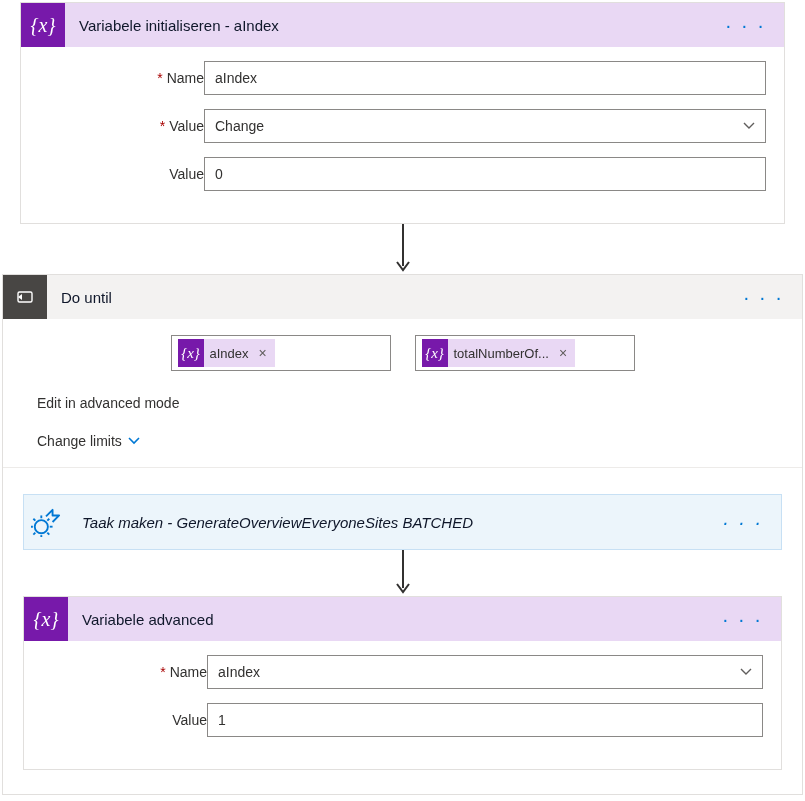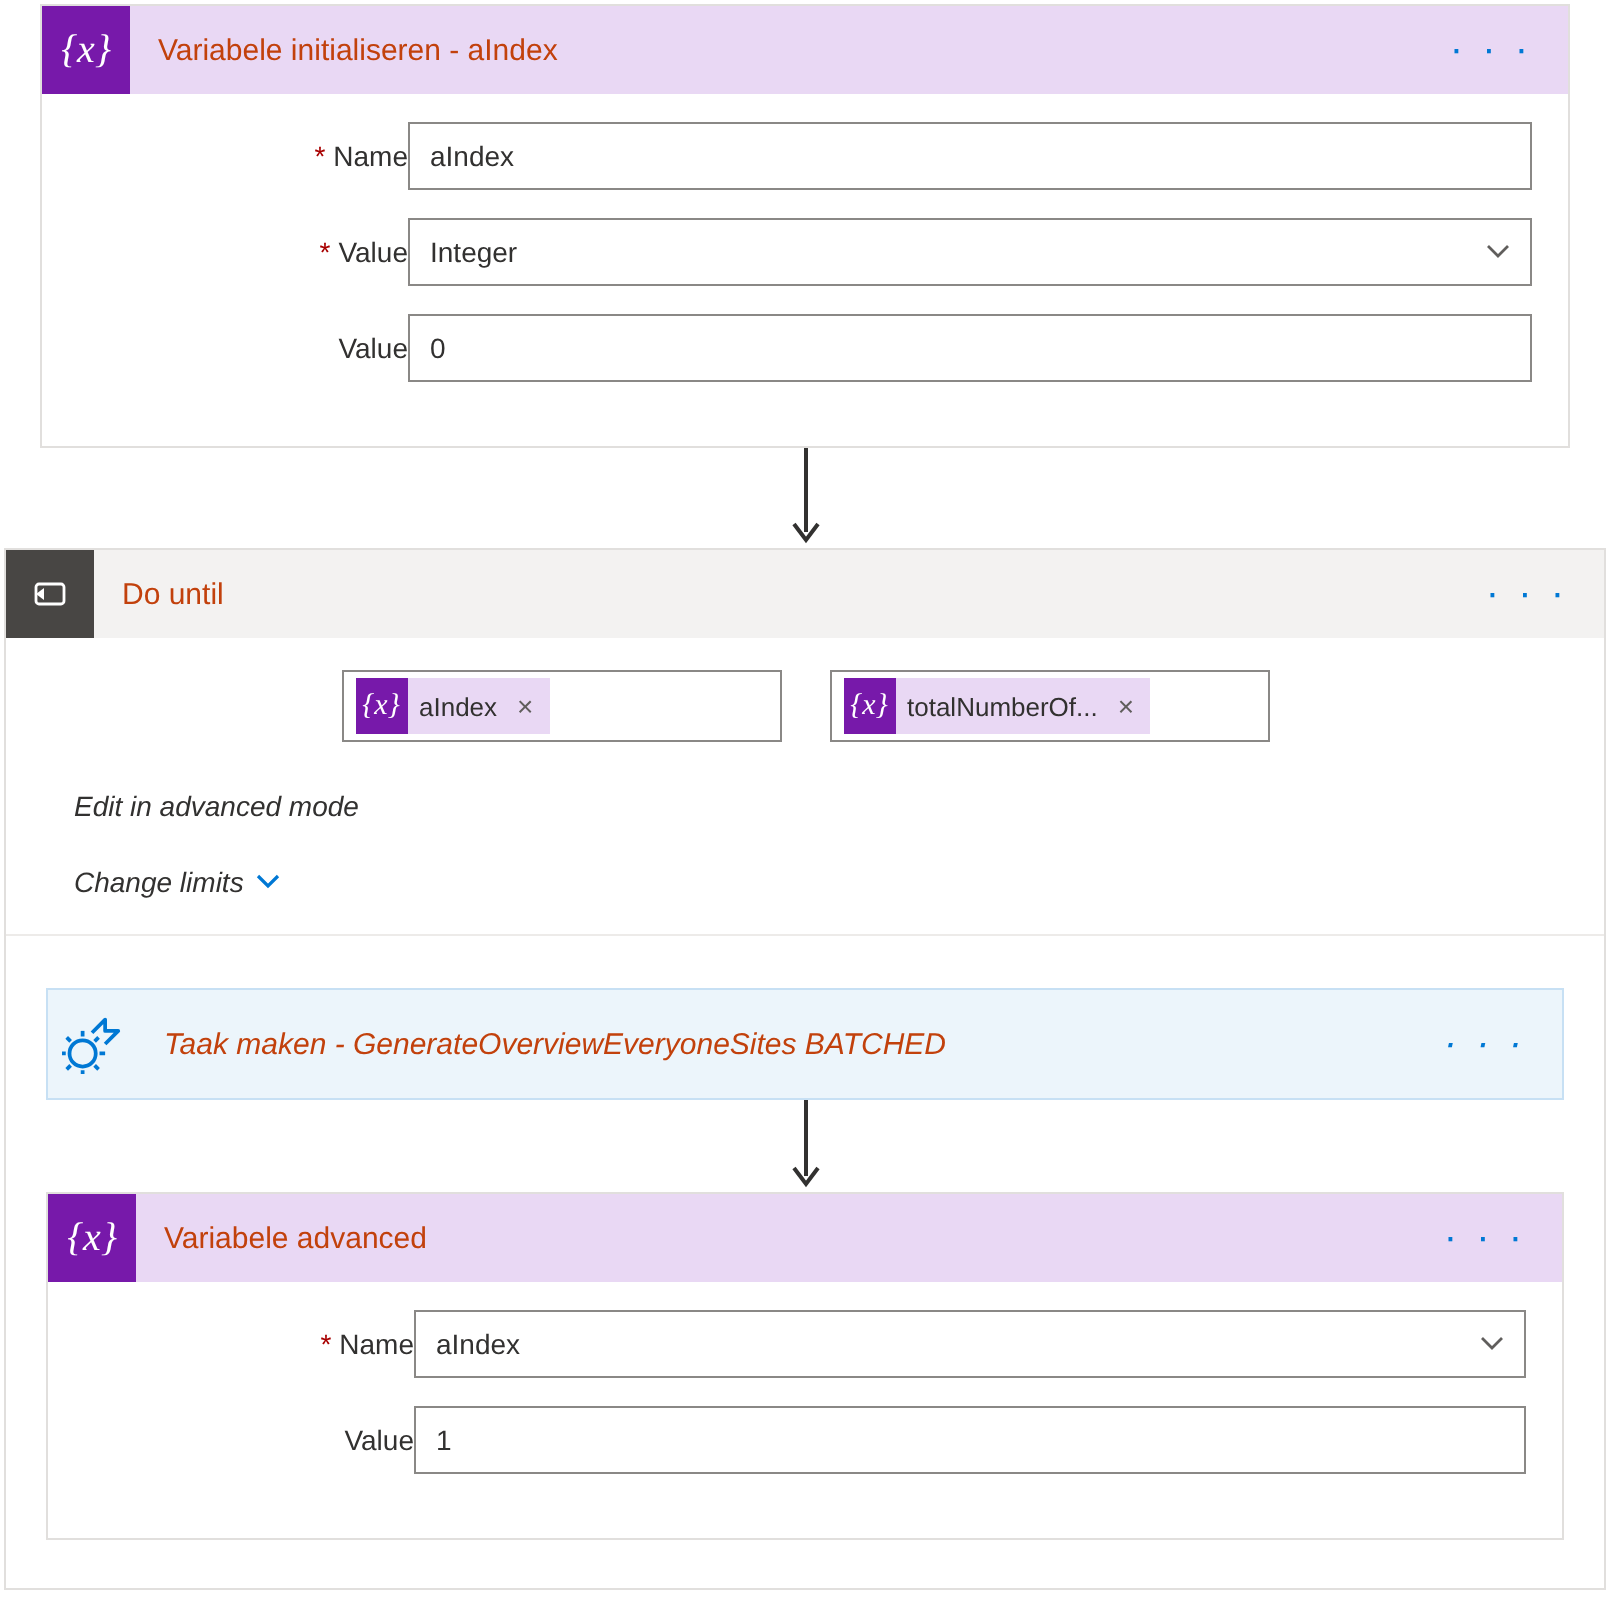--- a/index.html
+++ b/index.html
@@ -27,21 +27,21 @@
 
   .card-icon {
     width: 44px; height: 44px;
     display: flex; align-items: center; justify-content: center;
     font-family: "Cambria Math", Georgia, serif;
     font-size: 20px; font-style: italic; color: #fff;
     background: #7719aa;
   }
   .card-icon.dark { background: #484644; }
   .card-icon.blue-ico { background: transparent; color: #0078d4; font-style: normal; }
-  .card-title { flex: 1; padding: 0 14px; font-size: 15px; color: #c2410c; }
+  .card-title { flex: 1; padding: 0 14px; font-size: 15px; color: #0f172a; }
   .more-btn { cursor: pointer; color: #0078d4; font-size: 20px; letter-spacing: 2px; padding: 0 8px; user-select: none; }
 
   .card-body { padding: 14px 18px 20px 18px; text-align: right; }
 
   .form-row { display: flex; align-items: center; margin-bottom: 14px; }
   .form-row:last-child { margin-bottom: 12px; }
   .form-label { width: 165px; padding-left: 6px; font-size: 14px; color: #323130; }
   .req-star { color: #a80000; margin-right: 4px; }
 
   .form-input {
@@ -70,21 +70,21 @@
     border-radius: 0;
   }
   .token-icon {
     width:26px; height:28px; display:inline-flex; align-items:center; justify-content:center;
     background:#7719aa; color:#fff; font-family:"Cambria Math",Georgia,serif; font-style:italic; font-size:15px;
     margin-left:-8px;
   }
   .token-remove { cursor:pointer; color:#605e5c; font-size:14px; padding-left:4px; }
 
   .advanced-links { padding: 16px 34px 18px 34px; font-size:14px; color:#323130; display:flex; flex-direction:column; gap:22px; }
-  .advanced-links .link { cursor:pointer; display:inline-flex; align-items:center; gap:6px; color:#323130;font-style:italic; }
+  .advanced-links .link { cursor:pointer; display:inline-flex; align-items:center; gap:6px; color:#323130; }
   .chev { width:12px; height:12px; }
 
   .divider { height:1px; background:#edebe9; margin: 0 0 26px 0; }
 
   
   .task-card {
     border:1px solid #c7e0f4; background:#ecf5fb;
     margin: 0 20px; height:56px;
     display:flex; align-items:center; padding-right:10px;font-style:italic;
   }
@@ -106,21 +106,21 @@
     <div class="card-body">
       <div class="form-row">
         <div class="form-label"><span class="req-star">*</span><span>Name</span></div>
         <div class="form-input">
             <span>aIndex</span>
           </div>
       </div>
       <div class="form-row">
         <div class="form-label"><span class="req-star">*</span><span>Value</span></div>
         <div class="form-input">
-          <span>Integer</span>
+          <span>Change</span>
           <svg class="dropdown-icon" viewBox="0 0 12 12">
               <path d="M1 3 L6 8 L11 3" stroke="#605e5c" stroke-width="1.4" fill="none"></path>
             </svg>
         </div>
       </div>
       <div class="form-row">
         <div class="form-label"><span>Value</span></div>
         <div class="form-input">
             <span>0</span>
           </div>

